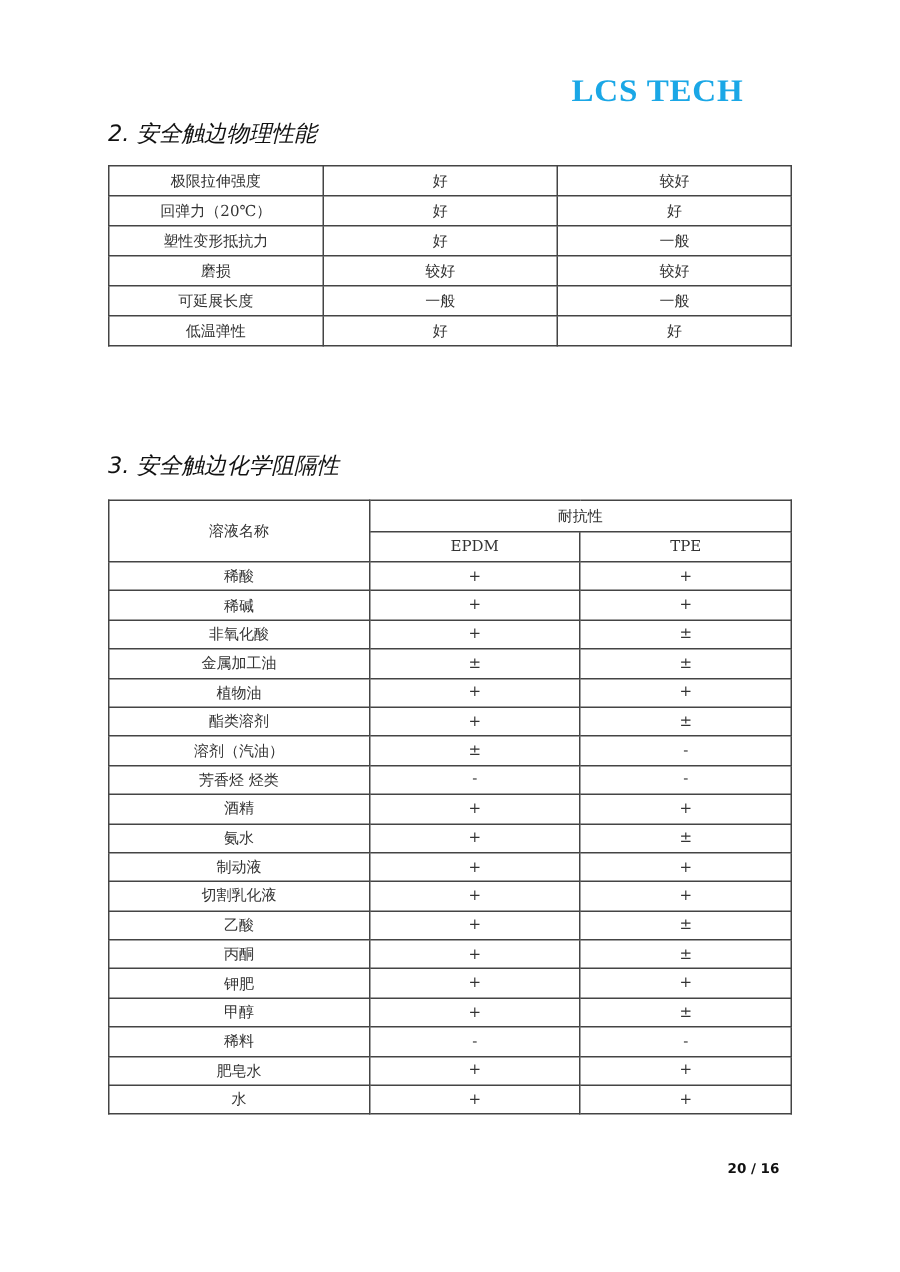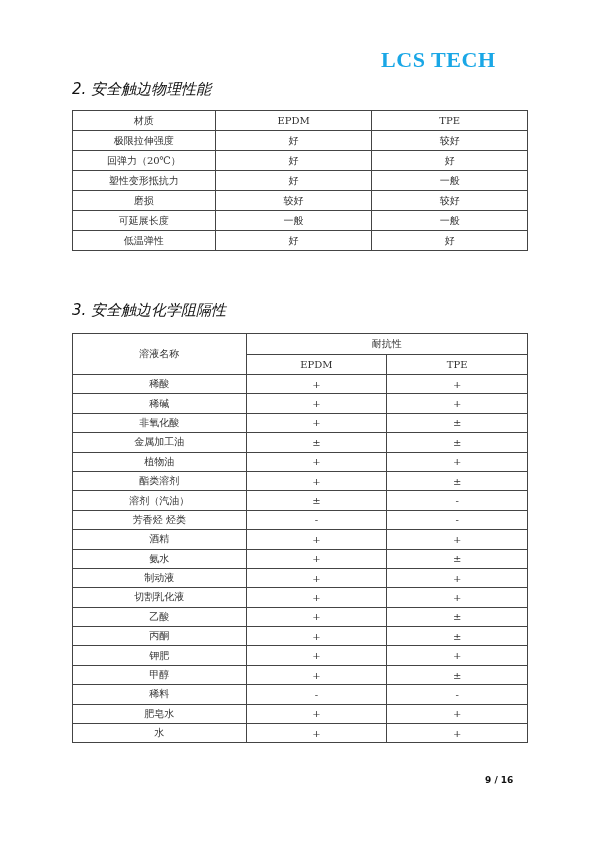--- a/index.html
+++ b/index.html
@@ -24,25 +24,20 @@
 
 <div class="heading h2">2.  安全触边物理性能</div>
 
 <table id="t1">
   <colgroup>
       <col style="width:143px">
       <col style="width:157px">
       <col style="width:156px">
     </colgroup>
   <tbody>
-  <tr>
-    <td>材质</td>
-    <td>EPDM</td>
-    <td>TPE</td>
-  </tr>
   <tr>
         <td>极限拉伸强度</td>
         <td>好</td>
         <td>较好</td>
       </tr>
   <tr>
         <td>回弹力（20℃）</td>
         <td>好</td>
         <td>好</td>
       </tr>
@@ -177,13 +172,13 @@
         <td>+</td>
       </tr>
   <tr>
         <td>水</td>
         <td>+</td>
         <td>+</td>
       </tr>
 </tbody>
   </table>
 
-<div class="pageno">9 / 16</div>
+<div class="pageno">20 / 16</div>
 
 </body></html>

